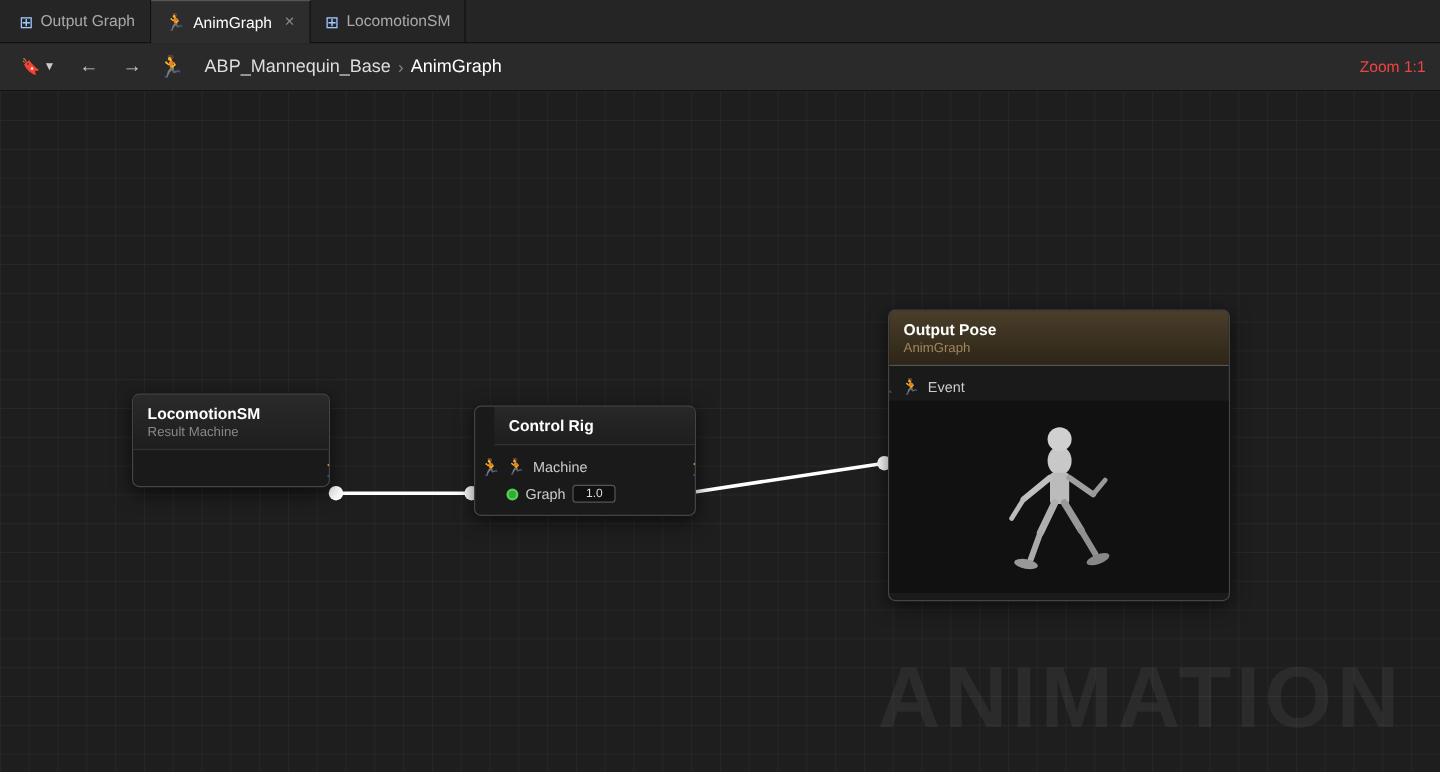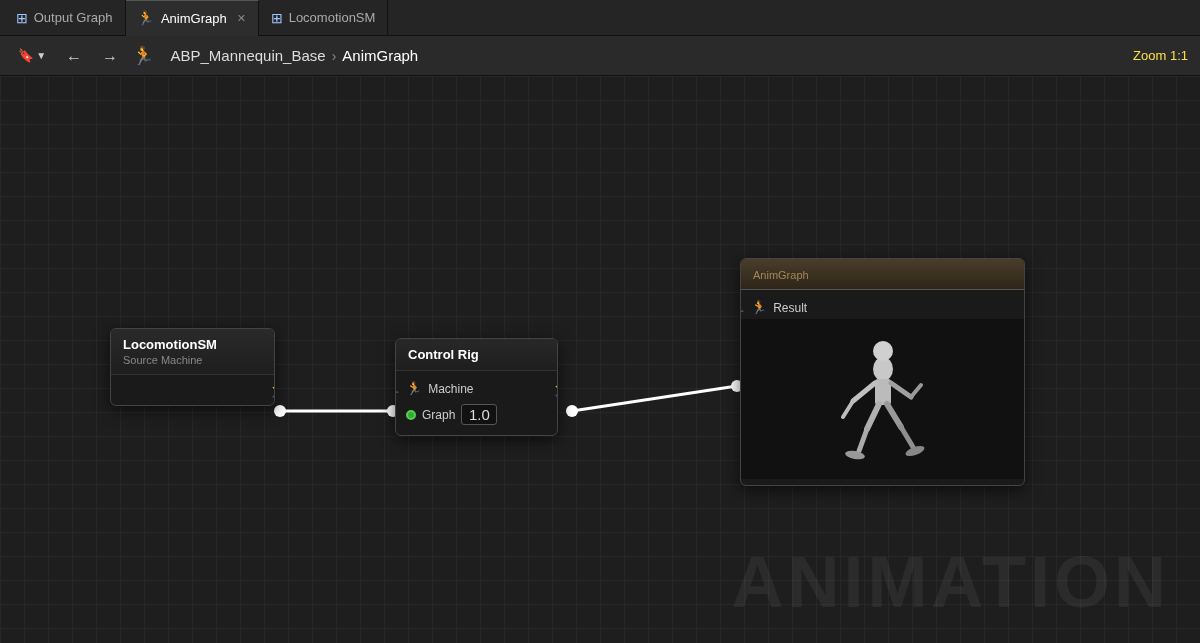--- a/index.html
+++ b/index.html
@@ -92,21 +92,21 @@
       color: #888;
       font-size: 14px;
     }
     .breadcrumb-current {
       color: #fff;
       font-weight: 500;
     }
     .zoom-label {
       margin-left: auto;
       font-size: 13px;
-      color: #fde047;
+      color: #ef4444;
     }
 
     
     .graph-canvas {
       width: 1200px;
       height: 567px;
       background-color: #1e1e1e;
       background-image:
         linear-gradient(rgba(255,255,255,0.04) 1px, transparent 1px),
         linear-gradient(90deg, rgba(255,255,255,0.04) 1px, transparent 1px);
@@ -230,21 +230,21 @@
       width: 100%;
       height: 100%;
       pointer-events: none;
     }
 
     
     .alpha-value {
       background: #111;
       border: 1px solid #555;
       color: #ddd;
-      font-size: 15px;
+      font-size: 10px;
       padding: 1px 6px;
       border-radius: 3px;
       width: 36px;
       text-align: center;
     }
 
     
     .mannequin-figure {
       width: 120px;
       height: 140px;
@@ -299,31 +299,31 @@
 
     <circle cx="280" cy="335" r="6" fill="white"></circle>
     <circle cx="393" cy="335" r="6" fill="white"></circle>
     <circle cx="572" cy="335" r="6" fill="white"></circle>
     <circle cx="737" cy="310" r="6" fill="white"></circle>
   </svg>
 
   <div class="node node-locomotion" style="position:absolute;left:110px;top:252px;width:165px;">
     <div class="node-header">
       <div>LocomotionSM</div>
-      <div class="node-subtitle">Source Machine</div>
+      <div class="node-subtitle">Result Machine</div>
     </div>
     <div class="node-body" style="min-height:30px;position:relative;">
 
       <div style="position:absolute;right:-12px;top:50%;transform:translateY(-50%);display:flex;align-items:center;gap:3px;">
         <span style="font-size:14px;color:#bbb;">🏃</span>
       </div>
     </div>
   </div>
 
-  <div class="node node-controlrig" style="position:absolute;left:395px;top:262px;width:163px;">
+  <div class="node node-controlrig" style="position:absolute;left:395px;top:262px;width:185px;padding-left:16px;">
     <div class="node-header">
       <div>Control Rig</div>
     </div>
     <div class="node-body">
 
       <div class="node-pin" style="position:relative;">
         <span style="font-size:13px;color:#bbb;">🏃</span>
         <span>Machine</span>
 
         <div style="position:absolute;left:-12px;top:50%;transform:translateY(-50%);font-size:14px;color:#bbb;">🏃</div>
@@ -334,27 +334,28 @@
       <div class="node-pin">
         <span class="pin-dot green"></span>
         <span>Graph</span>
         <input class="alpha-value" type="text" value="1.0" readonly="" style="">
       </div>
     </div>
   </div>
 
   <div class="node node-outputpose" style="position:absolute;left:740px;top:182px;width:285px;">
     <div class="node-header">
+      <div>Output Pose</div>
       <div class="node-subtitle">AnimGraph</div>
     </div>
     <div class="node-body" style="position:relative;">
 
       <div class="node-pin" style="position:relative;">
         <span style="font-size:13px;color:#bbb;">🏃</span>
-        <span>Result</span>
+        <span>Event</span>
 
         <div style="position:absolute;left:-12px;top:50%;transform:translateY(-50%);font-size:14px;color:#bbb;">🏃</div>
       </div>
 
       <div class="mannequin-preview">
 
         <svg class="mannequin-figure" viewBox="0 0 120 140">
 
           <ellipse cx="60" cy="40" rx="10" ry="12" fill="#c8c8c8"></ellipse>
 

